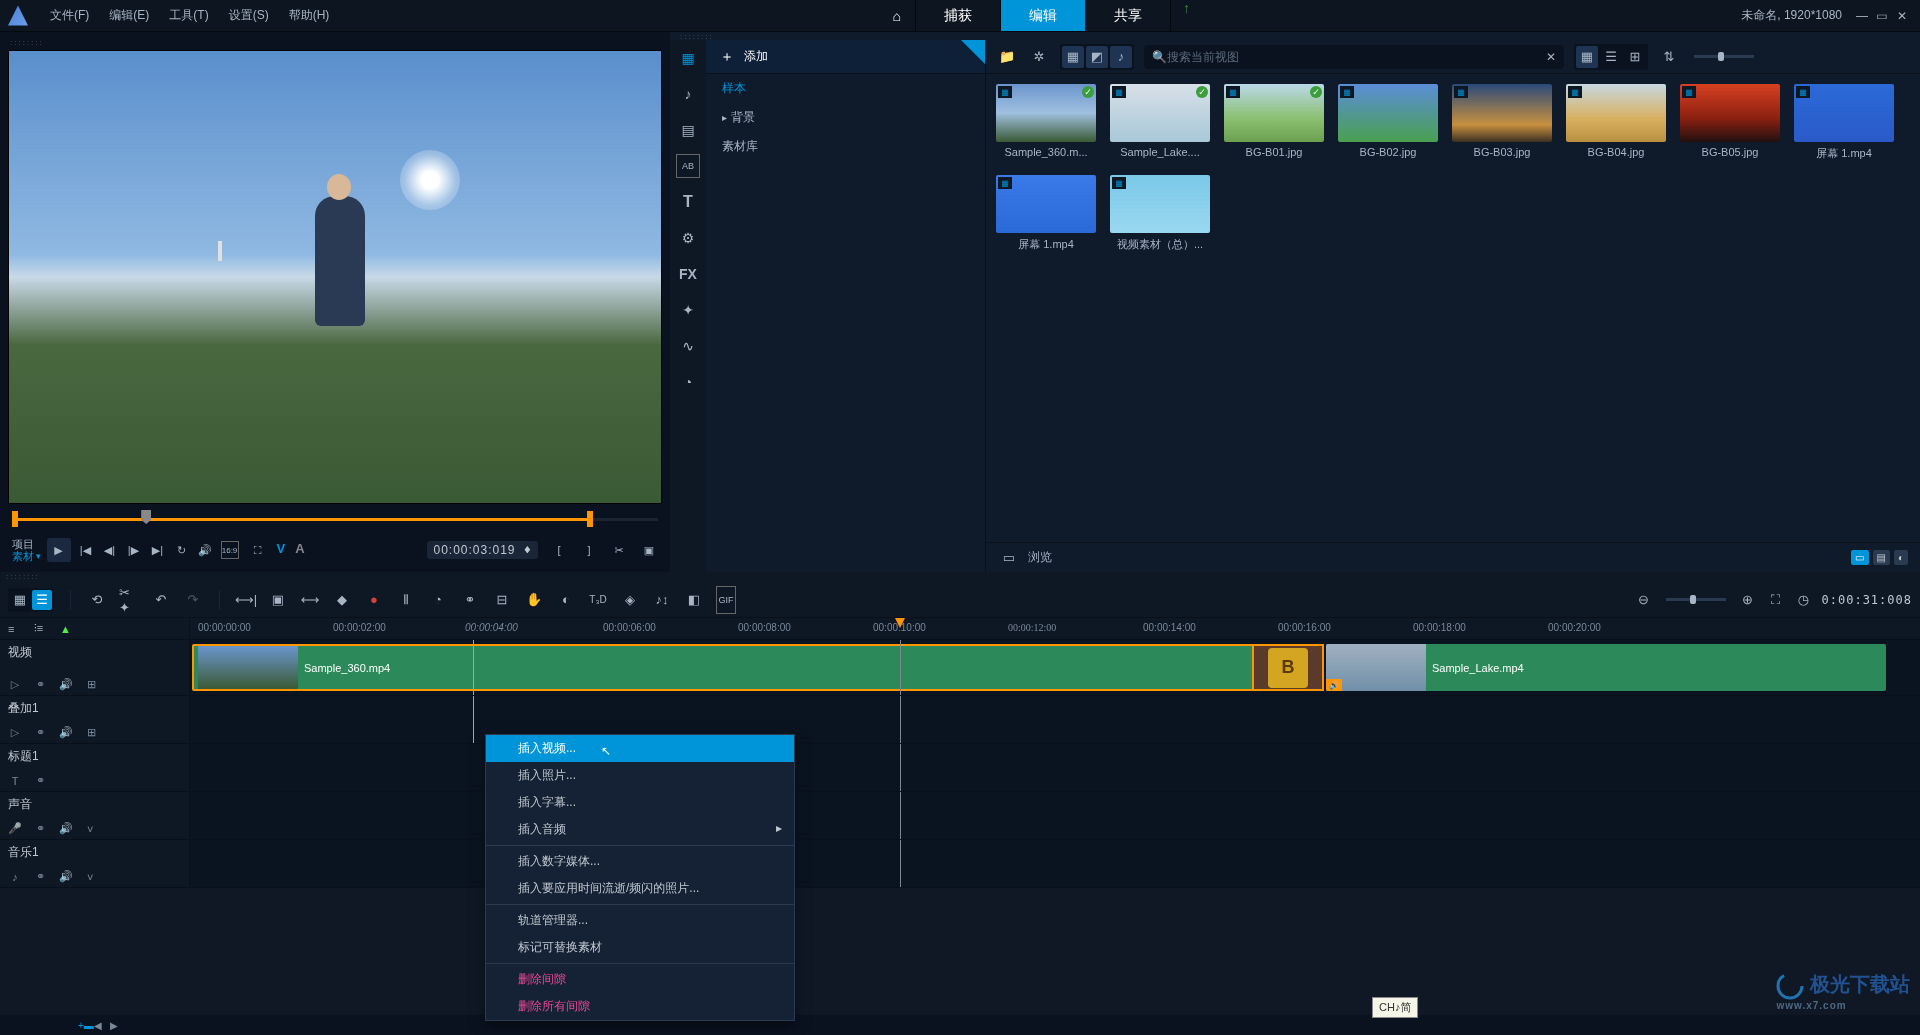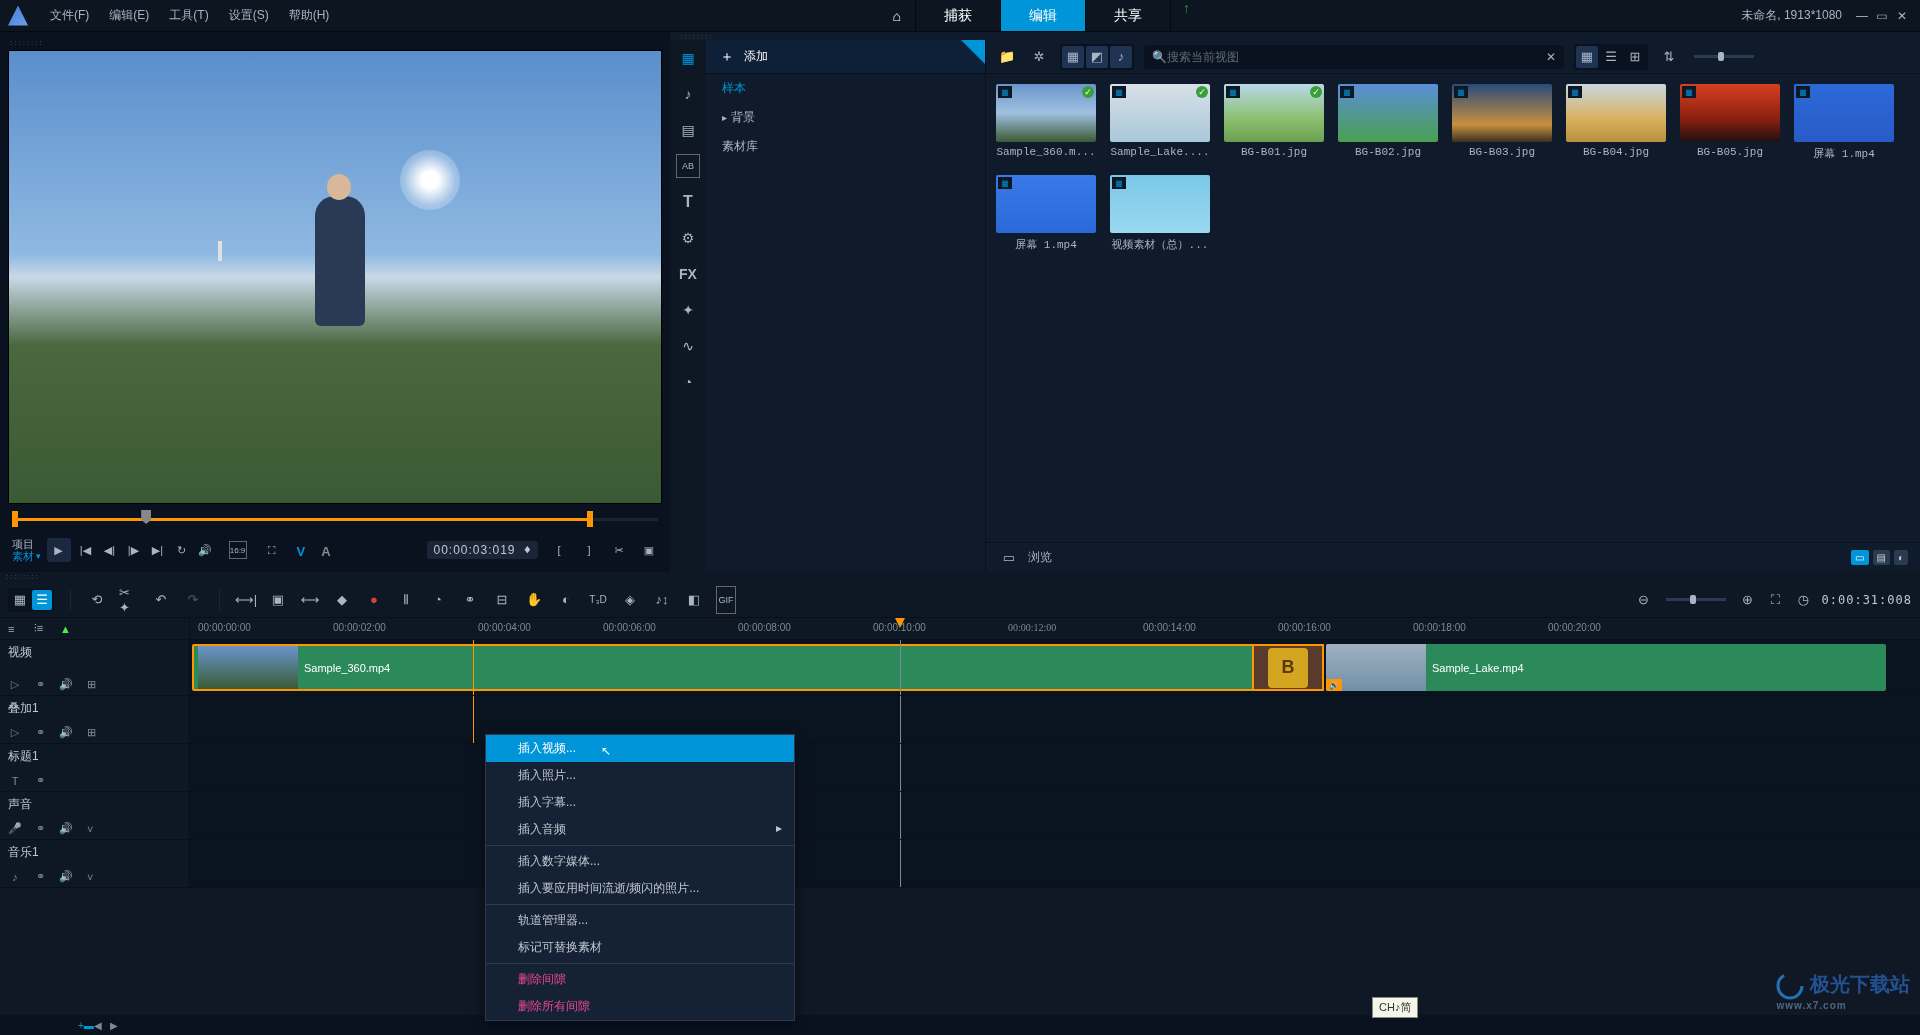--- a/index.html
+++ b/index.html
@@ -35,21 +35,21 @@
 .scrubber-range { position: absolute; left: 0; width: 90%; top: 10px; height: 3px; background: #ff9500; }
 .scrubber-thumb { position: absolute; left: 20%; top: 2px; width: 10px; height: 14px; background: #888; clip-path: polygon(0 0, 100% 0, 100% 70%, 50% 100%, 0 70%); }
 .scrubber-start, .scrubber-end { position: absolute; top: 3px; width: 6px; height: 16px; background: #ff9500; }
 .scrubber-start { left: 0; } .scrubber-end { right: 10%; }
 .transport-bar { display: flex; align-items: center; gap: 6px; height: 28px; }
 .transport-label { font-size: 11px; color: #a8b5c4; line-height: 12px; }
 .transport-label .active-link { color: #0095d9; display: flex; align-items: center; }
 .transport-btn { width: 18px; height: 18px; color: #a8b5c4; display: flex; align-items: center; justify-content: center; cursor: pointer; font-size: 11px; }
 .transport-btn.play { width: 24px; height: 24px; background: #1a2940; border-radius: 3px; }
 .timecode-box { background: #1a2538; padding: 2px 6px; border-radius: 3px; font-family: monospace; font-size: 12px; color: #c0c8d0; letter-spacing: 1px; }
-.abv-group { display: flex; align-items: flex-end; gap: 16px; margin-left: 8px; }
+.abv-group { display: flex; align-items: flex-start; gap: 10px; margin-left: 0; }
 .abv { color: #0095d9; font-size: 13px; font-weight: bold; }
 .abv.a { color: #888; }
 .transport-actions { margin-left: auto; display: flex; gap: 12px; }
 
 
 .library-panel { flex: 1; background: #0f1a2b; display: flex; flex-direction: column; }
 .lib-top-row { display: flex; height: 100%; }
 .lib-sidebar { width: 36px; background: #0d1824; display: flex; flex-direction: column; align-items: center; padding-top: 6px; gap: 12px; }
 .lib-side-icon { width: 24px; height: 24px; color: #a8b5c4; display: flex; align-items: center; justify-content: center; font-size: 14px; cursor: pointer; }
 .lib-side-icon.active { color: #0095d9; }
@@ -66,21 +66,21 @@
 .lib-tb-group { display: flex; gap: 2px; background: #0a1220; border-radius: 3px; padding: 2px; }
 .lib-tb-group .lib-tb-icon.active { background: #1e3452; border-radius: 2px; }
 .lib-search { flex: 1; max-width: 420px; background: #0a1220; border-radius: 4px; height: 24px; display: flex; align-items: center; padding: 0 8px; }
 .lib-search input { flex: 1; background: none; border: none; color: #a8b5c4; font-size: 12px; outline: none; }
 .lib-search input::placeholder { color: #5a6878; }
 .lib-grid { flex: 1; padding: 10px; display: flex; flex-wrap: wrap; gap: 14px; align-content: flex-start; overflow-y: auto; }
 .lib-item { width: 100px; text-align: center; }
 .lib-thumb { width: 100px; height: 58px; border-radius: 2px; position: relative; overflow: hidden; margin-bottom: 4px; }
 .lib-thumb .badge { position: absolute; top: 2px; left: 2px; width: 14px; height: 12px; background: #0d1824; font-size: 8px; color: #0095d9; display:flex; align-items:center; justify-content:center; }
 .lib-thumb .check { position: absolute; top: 2px; right: 2px; width: 12px; height: 12px; background: #3a9f3a; color: #fff; font-size: 9px; display:flex; align-items:center; justify-content:center; border-radius: 50%; }
-.lib-label { color: #a8b5c4; font-size: 11px; white-space: nowrap; overflow: hidden; text-overflow: ellipsis; font-family: Liberation Mono, monospace; }
+.lib-label { color: #a8b5c4; font-size: 11px; white-space: nowrap; overflow: hidden; text-overflow: ellipsis; }
 .lib-footer { height: 30px; border-top: 1px solid #0a101a; display: flex; align-items: center; padding: 0 12px; gap: 8px; }
 .lib-footer-right { margin-left: auto; display: flex; gap: 4px; }
 .lib-footer-badge { padding: 2px 4px; background: #0095d9; color: #fff; font-size: 10px; border-radius: 2px; }
 .lib-footer-badge.gray { background: #2a3a50; color: #c0c8d0; }
 
 
 .timeline { flex: 1; background: #0e1825; display: flex; flex-direction: column; }
 .tl-dots { height: 10px; padding-left: 6px; color: #555; font-size: 8px; letter-spacing: 2px; }
 .tl-toolbar { height: 36px; display: flex; align-items: center; padding: 0 8px; gap: 12px; border-bottom: 1px solid #0a101a; }
 .tl-tool { width: 20px; height: 20px; color: #a8b5c4; display: flex; align-items: center; justify-content: center; cursor: pointer; font-size: 13px; }
@@ -151,21 +151,21 @@
   <div class="menu-item">帮助(H)</div>
   <div class="spacer"></div>
   <div class="nav-tabs">
     <div class="nav-tab home">⌂</div>
     <div class="nav-tab">捕获</div>
     <div class="nav-tab active">编辑</div>
     <div class="nav-tab">共享</div>
     <div class="upload-icon">↑</div>
   </div>
   <div class="spacer"></div>
-  <div class="right-info">未命名, 1913*1080</div>
+  <div class="right-info">未命名, 1920*1080</div>
   <div class="win-btn">—</div>
   <div class="win-btn">▭</div>
   <div class="win-btn">✕</div>
 </div>
 
 <div class="main">
 
   <div class="preview-panel">
     <div class="panel-dots">::::::::</div>
     <div class="preview-video">
@@ -381,21 +381,21 @@
   <div class="tl-ruler-row">
     <div class="tl-header-col">
       <span class="tl-hdr-icon">≡</span>
       <span class="tl-hdr-icon">⫶≡</span>
       <span class="tl-hdr-icon green">▲</span>
     </div>
     <div class="tl-ruler" id="tlruler">
       <div class="playhead" style="left:705px"></div>
     <span class="tick" style="left: 8px;">00:00:00:00</span>
         <span class="tick" style="left: 143px;">00:00:02:00</span>
-        <span class="tick" style="left: 288px;">00:00:04:00</span>
+        <span class="tick" style="left: 275px; font-style: italic;">00:00:04:00</span>
         <span class="tick" style="left: 413px;">00:00:06:00</span>
         <span class="tick" style="left: 548px;">00:00:08:00</span>
         <span class="tick" style="left: 683px;">00:00:10:00</span>
         <span class="tick" style="left: 818px; font-family: Liberation Serif, serif;">00:00:12:00</span>
         <span class="tick" style="left: 953px;">00:00:14:00</span>
         <span class="tick" style="left: 1088px;">00:00:16:00</span>
         <span class="tick" style="left: 1223px;">00:00:18:00</span>
         <span class="tick" style="left: 1358px;">00:00:20:00</span>
       </div>
   </div>

